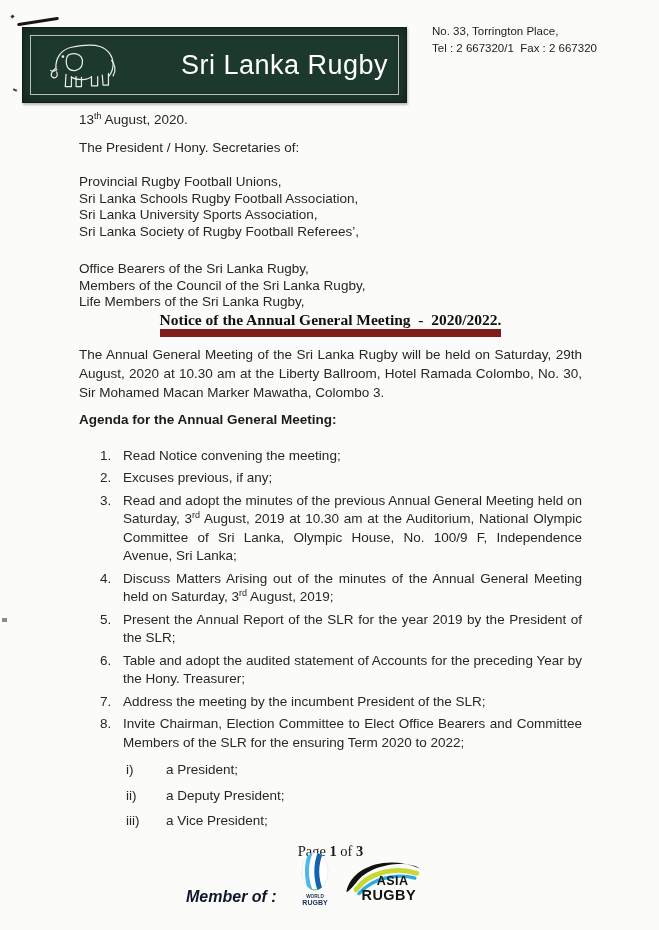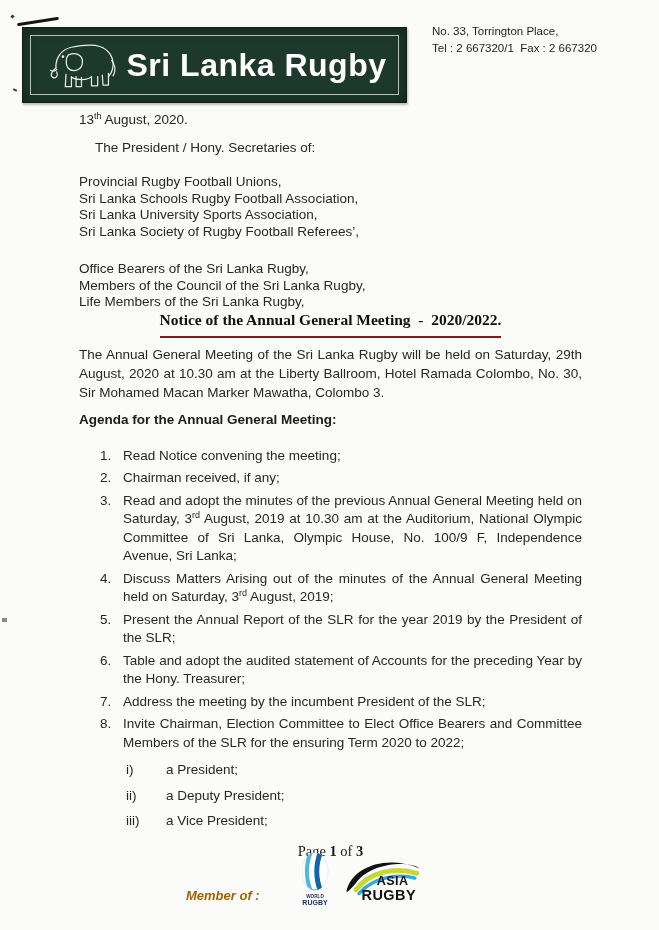--- a/index.html
+++ b/index.html
@@ -18,63 +18,63 @@
   .speck-b{position:absolute;left:13px;top:89px;width:4px;height:2px;background:#4a3b3b;transform:rotate(25deg);}
   .speck-c{position:absolute;left:2px;top:618px;width:5px;height:4px;background:#8a8a8a;}
 
   
   .banner{position:absolute;left:22px;top:27px;width:383px;height:74px;
     background:#1d382c;border:1px solid #0e2018;
     box-shadow:inset 0 0 14px rgba(0,0,0,.4),1px 2px 2px rgba(0,0,0,.25);}
   .banner-inner{position:absolute;left:7px;top:7px;right:7px;bottom:7px;
     border:1px solid #b9c0ba;display:flex;align-items:center;}
   .elephant{width:84px;height:54px;margin-left:10px;flex:none;}
-  .banner-title{flex:1;text-align:center;color:#ffffff;font-size:32px;
-    letter-spacing:.5px;padding-right:10px;font-weight:700;}
+  .banner-title{flex:1;text-align:right;color:#ffffff;font-size:27px;
+    letter-spacing:.5px;padding-right:10px;font-weight:400;}
 
   
   .contact{position:absolute;left:432px;top:23px;width:220px;
     font-size:11.5px;line-height:17px;color:#1d1d1d;font-weight:500;}
   .contact div{white-space:nowrap;}
 
   
   .content{position:absolute;left:79px;top:112px;width:503px;font-size:13.5px;color:#272727;}
   .date-line{line-height:16px;margin:0 0 12px 0;}
   sup{font-size:9px;line-height:0;}
-  .salutation{line-height:16px;margin:0 0 18px 16px;}
+  .salutation{line-height:16px;margin:0 0 18px 0;}
   .addr-group{line-height:16.5px;}
   .addr-group-1{margin-bottom:21px;}
   .addr-group-2{}
 
   .notice-title{text-align:center;margin:0 0 16px 0;
     font-family:"Liberation Serif","DejaVu Serif",serif;
     font-size:15.5px;font-weight:bold;color:#101010;}
-  .notice-title span{border-bottom:2px solid #7f1d1d;padding-bottom:8px;}
+  .notice-title span{border-bottom:8px solid #7f1d1d;padding-bottom:1px;}
 
   .intro{line-height:19px;text-align:justify;margin:0 0 10px 0;}
   .agenda-head{font-weight:bold;margin:0 0 19px 0;line-height:16px;color:#1b1b1b;}
 
   .agenda-list{}
   .agenda-item{display:flex;margin:0 0 4px 0;line-height:18.5px;}
   .agenda-item .num{width:23px;flex:none;margin-left:21px;}
   .agenda-item .itext{flex:1;text-align:justify;}
 
   .sub-list{margin-top:9px;}
   .sub-item{display:flex;line-height:18.5px;margin-bottom:7px;}
   .sub-item .marker{width:40px;flex:none;margin-left:47px;}
   .sub-item .stext{flex:1;}
 
   .page-label{text-align:center;margin-top:12px;
     font-family:"Liberation Serif","DejaVu Serif",serif;
     font-size:14.5px;color:#1a1a1a;}
   .page-label .pnum{font-weight:bold;}
 
   
-  .member-of{position:absolute;left:186px;top:888px;font-size:13px;
-    font-weight:bold;font-style:italic;color:#a16207;}
+  .member-of{position:absolute;left:186px;top:888px;font-size:16px;
+    font-weight:bold;font-style:italic;color:#0f172a;}
   .wr-logo{position:absolute;left:294px;top:851px;width:42px;height:58px;}
   .ar-logo{position:absolute;left:341px;top:855px;width:84px;height:54px;}
 </style>
 </head>
 <body>
 
 <div class="page">
 
   <div class="pen-stroke"></div>
   <div class="speck-a"></div>
@@ -128,21 +128,21 @@
 
     <div class="agenda-head">Agenda for the Annual General Meeting:</div>
 
     <div class="agenda-list" id="agenda-list">
         <div class="agenda-item">
           <span class="num">1.</span>
           <div class="itext"><span>Read Notice convening the meeting;</span></div>
         </div>
         <div class="agenda-item">
           <span class="num">2.</span>
-          <div class="itext"><span>Chairman received, if any;</span></div>
+          <div class="itext"><span>Excuses previous, if any;</span></div>
         </div>
         <div class="agenda-item">
           <span class="num">3.</span>
           <div class="itext"><span>Read and adopt the minutes of the previous Annual General Meeting held on Saturday, 3</span><sup>rd</sup><span> August, 2019 at 10.30 am at the Auditorium, National Olympic Committee of Sri Lanka, Olympic House, No. 100/9 F, Independence Avenue, Sri Lanka;</span></div>
         </div>
         <div class="agenda-item">
           <span class="num">4.</span>
           <div class="itext"><span>Discuss Matters Arising out of the minutes of the Annual General Meeting held on Saturday, 3</span><sup>rd</sup><span> August, 2019;</span></div>
         </div>
         <div class="agenda-item">

